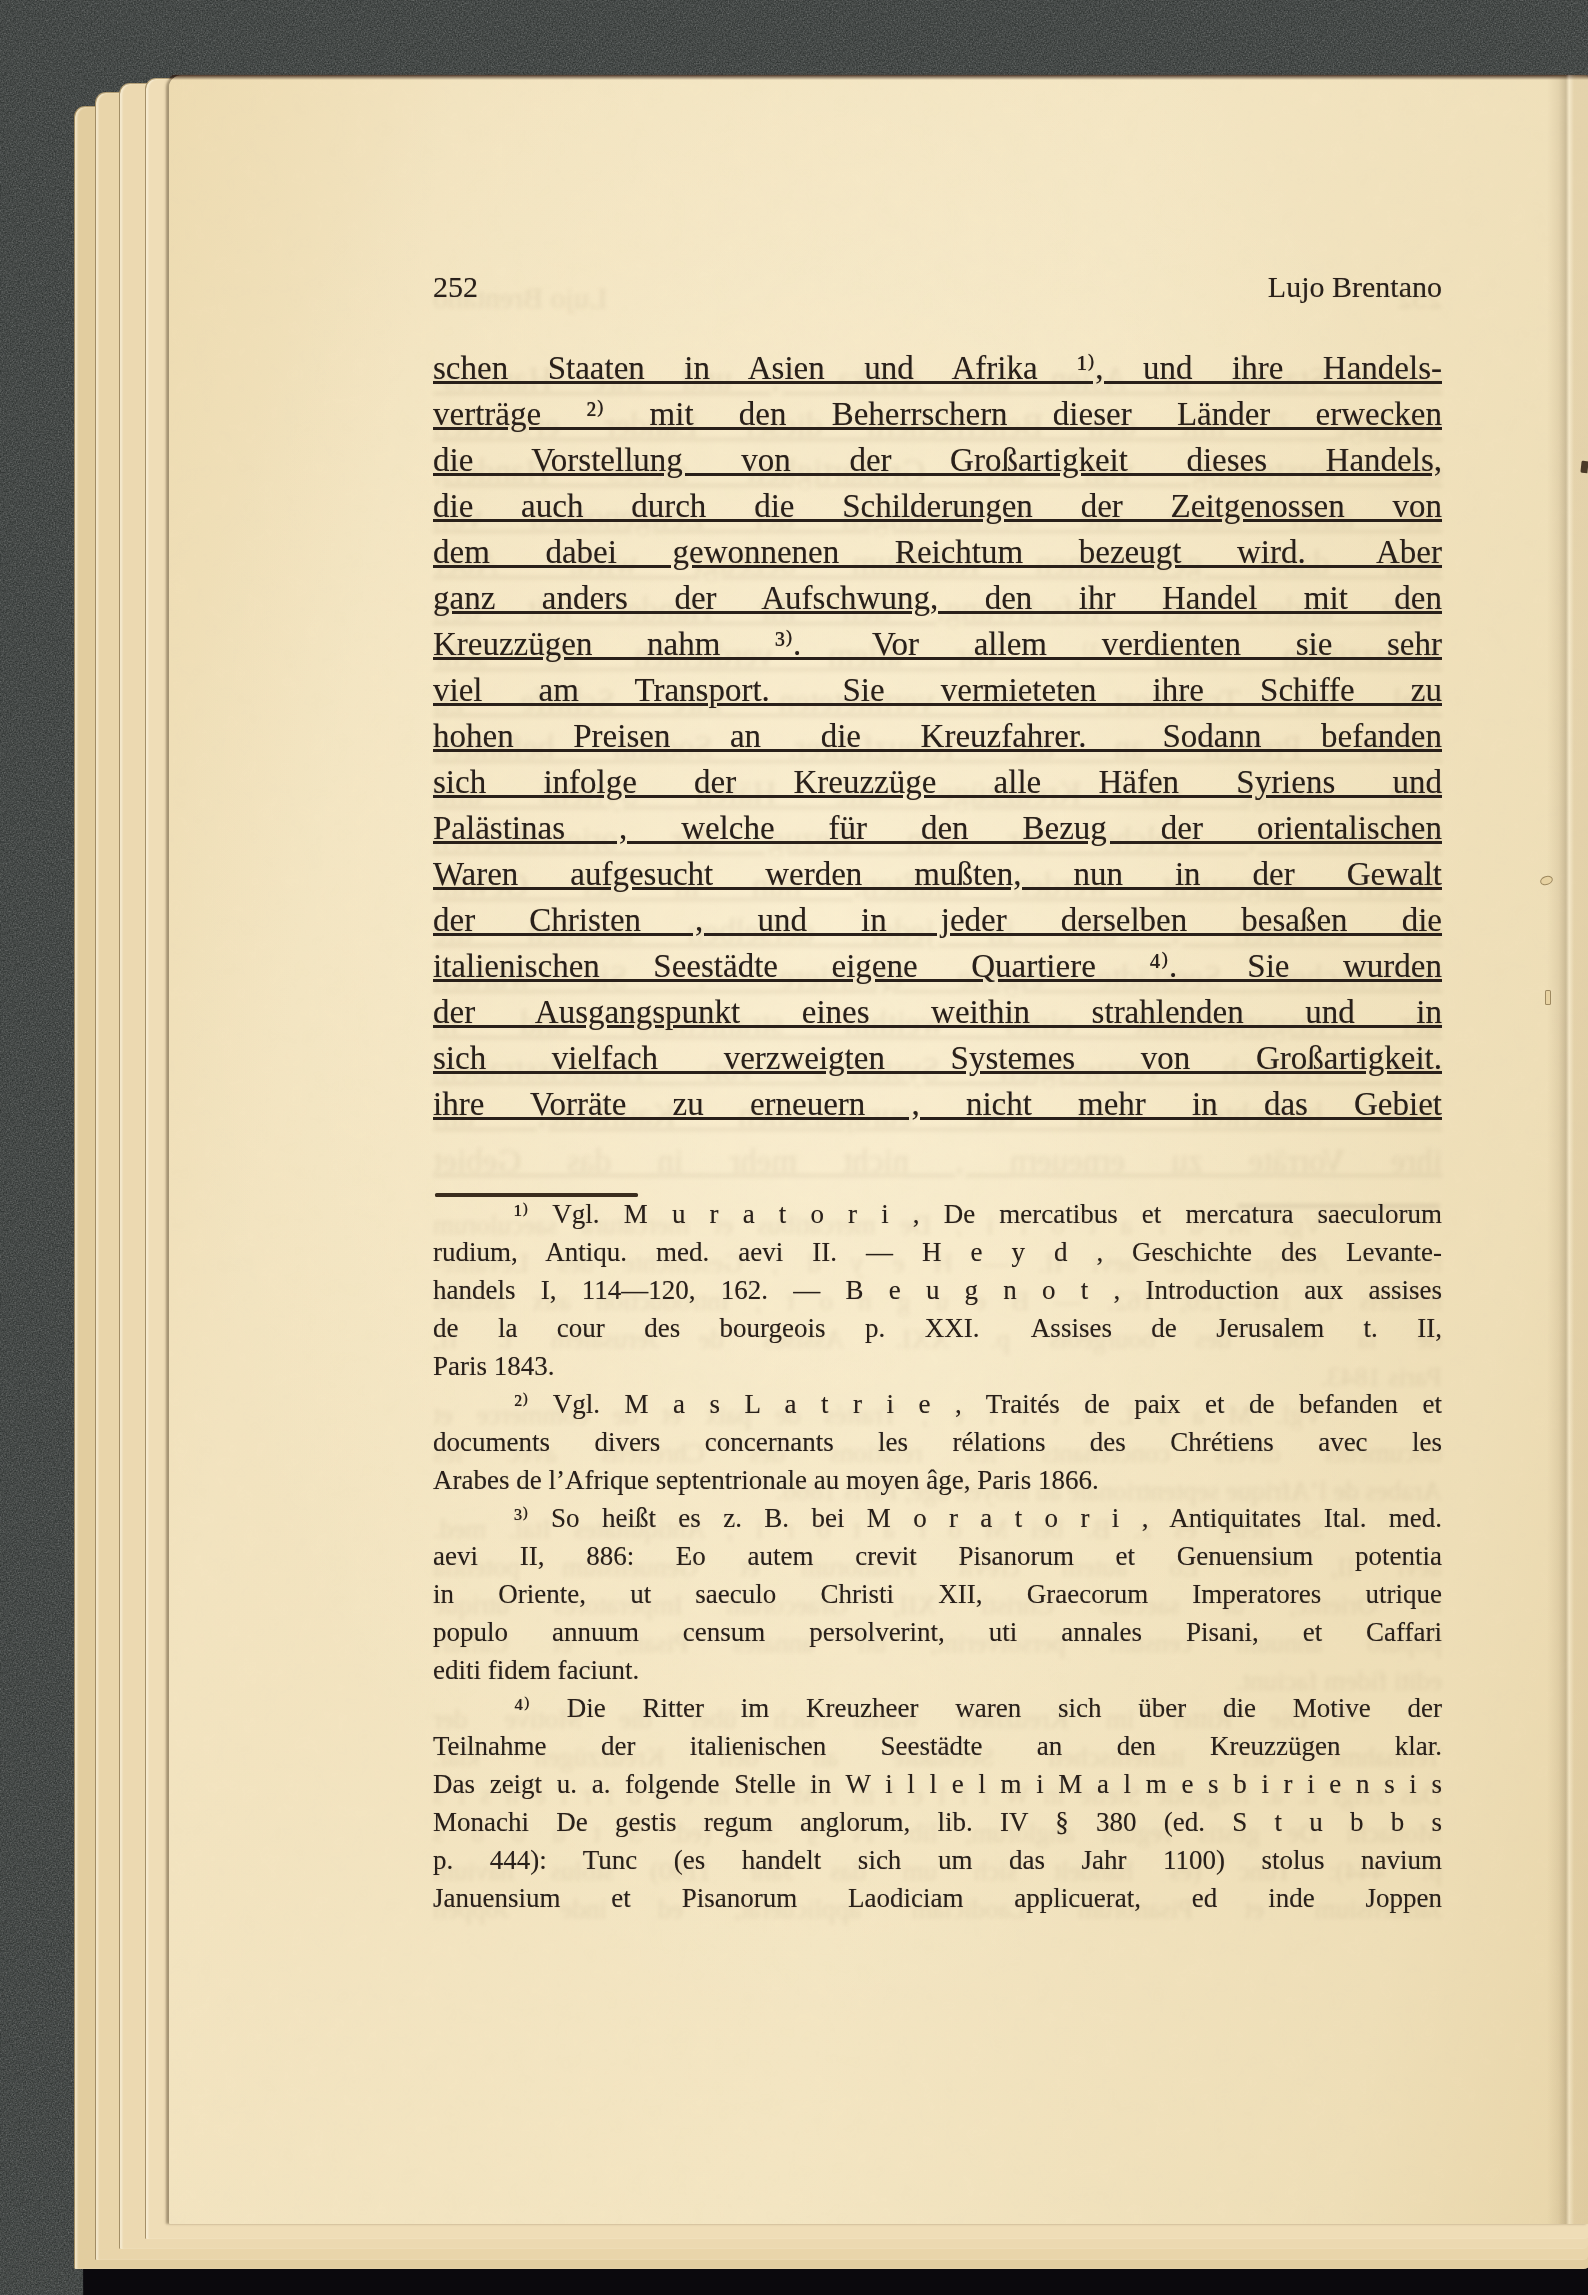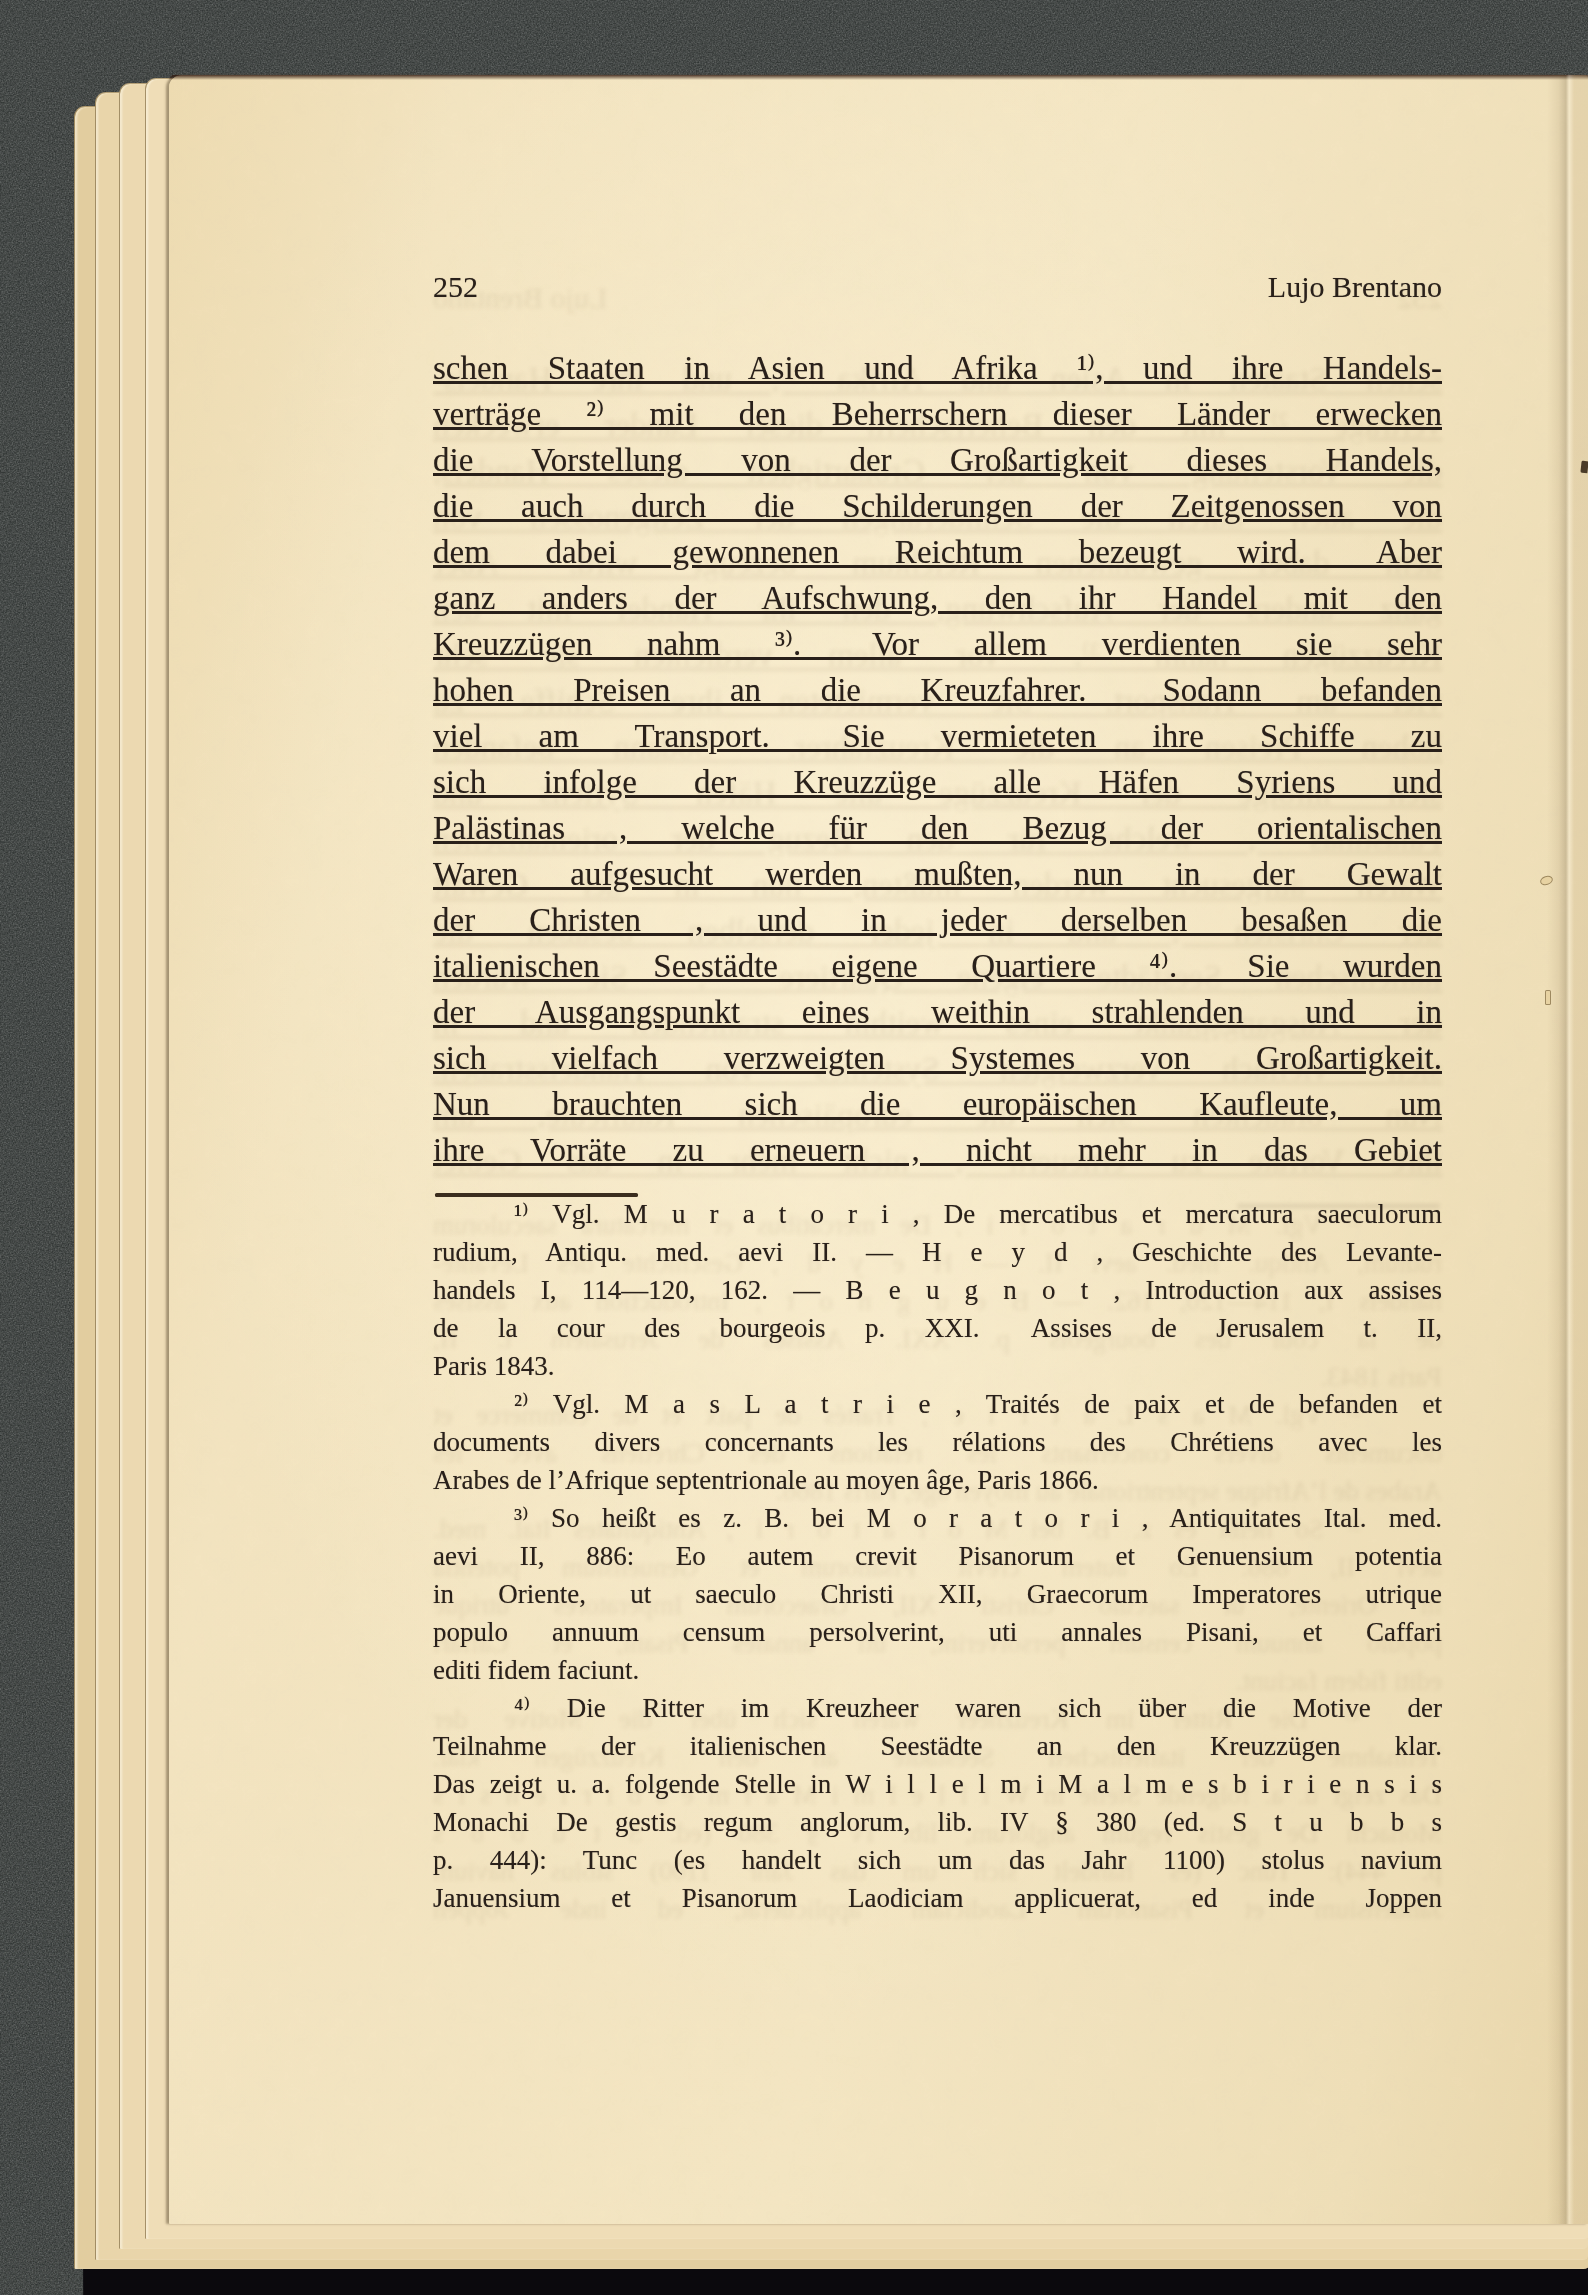--- a/index.html
+++ b/index.html
@@ -146,30 +146,29 @@
       <span class="run-head">Lujo Brentano</span>
     </div>
     <div class="body-block">
         <div class="line">schen Staaten in Asien und Afrika ¹⁾, und ihre Handels-</div>
         <div class="line">verträge ²⁾ mit den Beherrschern dieser Länder erwecken</div>
         <div class="line">die Vorstellung von der Großartigkeit dieses Handels,</div>
         <div class="line">die auch durch die Schilderungen der Zeitgenossen von</div>
         <div class="line">dem dabei gewonnenen Reichtum bezeugt wird.  Aber</div>
         <div class="line">ganz anders der Aufschwung, den ihr Handel mit den</div>
         <div class="line">Kreuzzügen nahm ³⁾.  Vor allem verdienten sie sehr</div>
+        <div class="line">viel am Transport.  Sie vermieteten ihre Schiffe zu</div>
         <div class="line">hohen Preisen an die Kreuzfahrer.  Sodann befanden</div>
-        <div class="line">viel am Transport.  Sie vermieteten ihre Schiffe zu</div>
         <div class="line">sich infolge der Kreuzzüge alle Häfen Syriens und</div>
         <div class="line">Palästinas , welche für den Bezug der orientalischen</div>
         <div class="line">Waren aufgesucht werden mußten, nun in der Gewalt</div>
         <div class="line">der Christen , und in jeder derselben besaßen die</div>
         <div class="line">italienischen Seestädte eigene Quartiere ⁴⁾.  Sie wurden</div>
         <div class="line">der Ausgangspunkt eines weithin strahlenden und in</div>
         <div class="line">sich vielfach verzweigten Systemes von Großartigkeit.</div>
-        <div class="line">Nun brauchten sich die europäischen Kaufleute, um</div>
         <div class="line">ihre Vorräte zu erneuern , nicht mehr in das Gebiet</div>
       </div>
     <div class="fn-rule"></div>
     <div class="fn-block">
         <div class="fn-line fn-first">¹⁾ Vgl. M u r a t o r i , De mercatibus et mercatura saeculorum</div>
         <div class="fn-line">rudium, Antiqu. med. aevi II. — H e y d , Geschichte des Levante-</div>
         <div class="fn-line">handels I, 114—120, 162. — B e u g n o t , Introduction aux assises</div>
         <div class="fn-line">de la cour des bourgeois p. XXI.  Assises de Jerusalem t. II,</div>
         <div class="fn-line flush">Paris 1843.</div>
         <div class="fn-line fn-first">²⁾ Vgl. M a s L a t r i e , Traités de paix et de befanden et</div>

